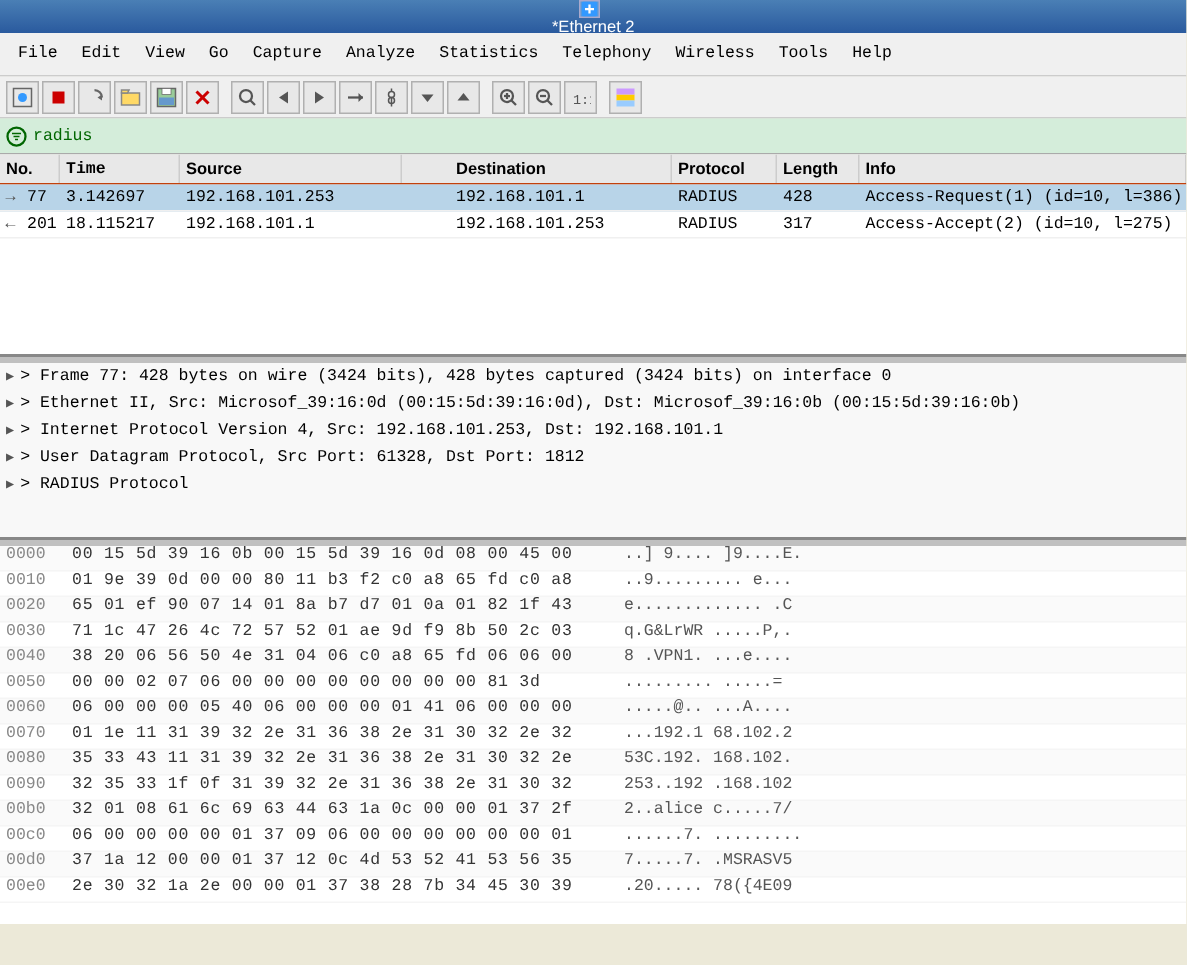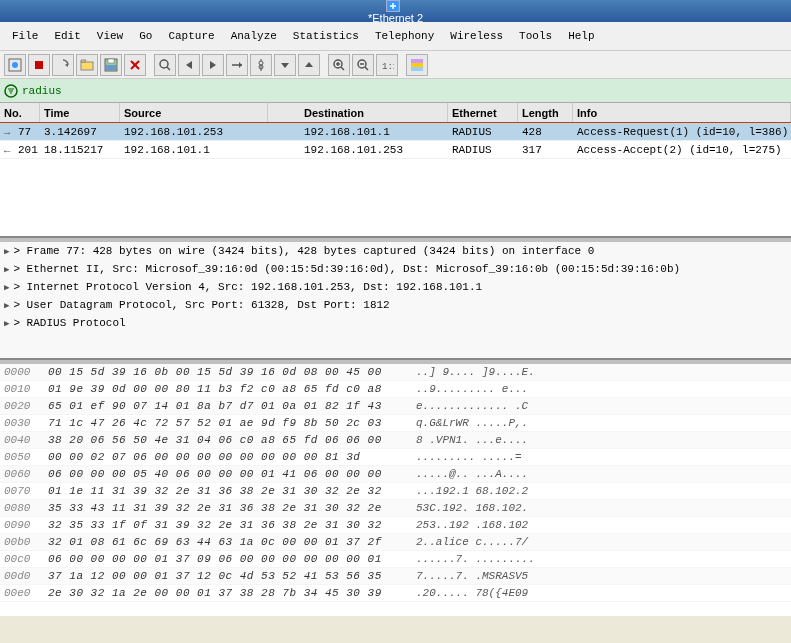--- a/index.html
+++ b/index.html
@@ -96,21 +96,21 @@
       background: #e8e8e8;
       border-bottom: 1px solid #c2410c;
       height: 20px;
       align-items: flex-start;
       font-family: Tahoma, sans-serif;
       font-size: 11px;
       font-weight: bold;
     }
     .ph-col { padding: 0 4px; overflow: hidden; white-space: nowrap; border-right: 1px solid #ccc; height: 100%; display: flex; align-items: center; }
     .col-no { width: 40px; }
-    .col-time { width: 80px; }
+    .col-time { width: 80px; font-family: Liberation Mono, monospace; }
     .col-src { width: 148px; }
     .col-dst { width: 148px; margin-left: 32px; }
     .col-proto { width: 70px; }
     .col-len { width: 55px; }
     .col-info { flex: 1; }
     .packet-row {
       display: flex;
       height: 18px;
       align-items: center;
       font-family: 'Courier New', monospace;
@@ -146,24 +146,23 @@
       background: white;
       flex: 1;
       overflow: hidden;
       font-family: 'Courier New', monospace;
       font-size: 11px;
       height: 252px;
     }
     .hex-row {
       display: flex;
       height: 17px;
-      align-items: center;
+      align-items: flex-start;
       padding: 0 4px;
       border-bottom: 1px solid #f5f5f5;
-      font-style: italic;
     }
     .hex-row:nth-child(odd) { background: #fafafa; }
     .hex-offset { color: #888; width: 36px; margin-right: 8px; }
     .hex-bytes { width: 360px; color: #333; margin-right: 8px; letter-spacing: 0.5px; }
     .hex-ascii { color: #555; }
     
     .resize-handle {
       height: 4px;
       background: #c0c0c0;
       cursor: row-resize;
@@ -315,21 +314,21 @@
   </svg>
   <input type="text" id="filter-input" style="background: rgb(212, 237, 218); border: none; outline: none; font-family: &quot;Courier New&quot;, monospace; font-size: 11px; color: rgb(0, 102, 0); flex: 1 1 0%; width: 700px;" value="radius">
 </div>
 
 <div id="packet-list">
   <div id="packet-header">
     <div class="ph-col col-no">No.</div>
     <div class="ph-col col-time">Time</div>
     <div class="ph-col col-src">Source</div>
     <div class="ph-col col-dst">Destination</div>
-    <div class="ph-col col-proto">Ethernet</div>
+    <div class="ph-col col-proto">Protocol</div>
     <div class="ph-col col-len">Length</div>
     <div class="ph-col col-info">Info</div>
   </div>
 
   <div class="packet-row selected">
     <div class="pkt-cell col-no" style="color:#555; width:14px; text-align:center; padding:0 2px;">→</div>
     <div class="pkt-cell" style="width:26px;">77</div>
     <div class="pkt-cell col-time">3.142697</div>
     <div class="pkt-cell col-src">192.168.101.253</div>
     <div class="pkt-cell col-dst">192.168.101.1</div>

